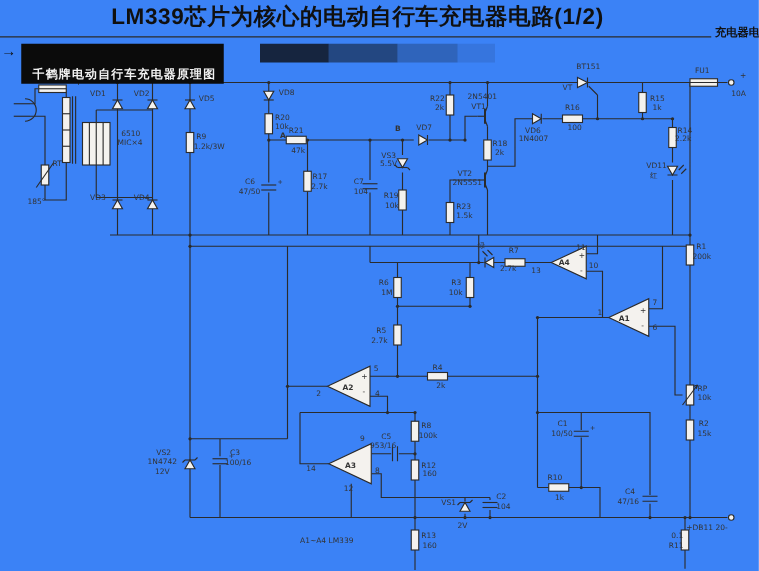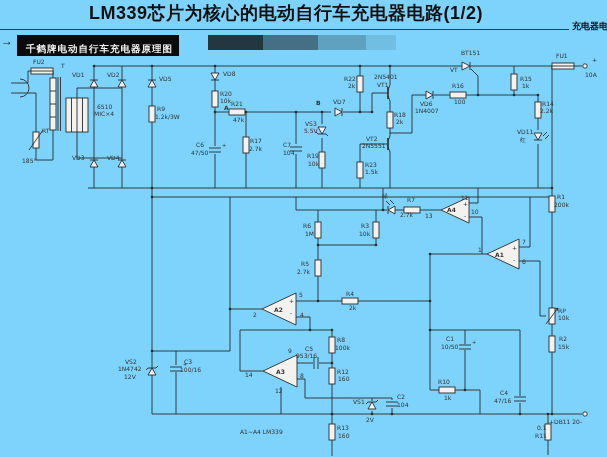--- a/index.html
+++ b/index.html
@@ -1,23 +1,23 @@
 <!DOCTYPE html>
 <html><head>
 <meta charset="utf-8">
 <style>
   html,body{margin:0;padding:0;}
-  .page{position:relative;width:607px;height:457px;background:#7dd3fc;overflow:hidden;
+  .page{position:relative;width:607px;height:457px;background:#3b82f6;overflow:hidden;
         font-family:"Liberation Sans","DejaVu Sans",sans-serif;}
   .title{position:absolute;top:1px;left:28px;width:516px;text-align:center;
          font-size:18px;font-weight:bold;color:#101010;letter-spacing:0.5px;white-space:nowrap;}
   .side-label{position:absolute;top:20px;left:572px;width:40px;font-size:9px;font-weight:bold;color:#111;white-space:nowrap;}
   .banner-arrow{position:absolute;top:34px;left:1px;font-size:12px;font-weight:bold;color:#111;}
   .banner{position:absolute;top:35px;left:17px;height:15px;line-height:15px;background:#0b0b0b;
-          color:#f2f2f2;font-size:9.5px;font-weight:bold;padding:6px 6px 0 9px;letter-spacing:1px;white-space:nowrap;}
+          color:#f2f2f2;font-size:9.5px;font-weight:bold;padding:17px 6px 0 9px;letter-spacing:1px;white-space:nowrap;}
   .banner-tail{position:absolute;top:35px;height:15px;background:#0b0b0b;}
   svg{position:absolute;left:0;top:0;}
   text{font-family:"DejaVu Sans","Liberation Sans",sans-serif;}
 </style>
 </head>
 <body>
 
 <div class="page">
 
   <svg width="607" height="457" viewBox="0 0 607 457">

